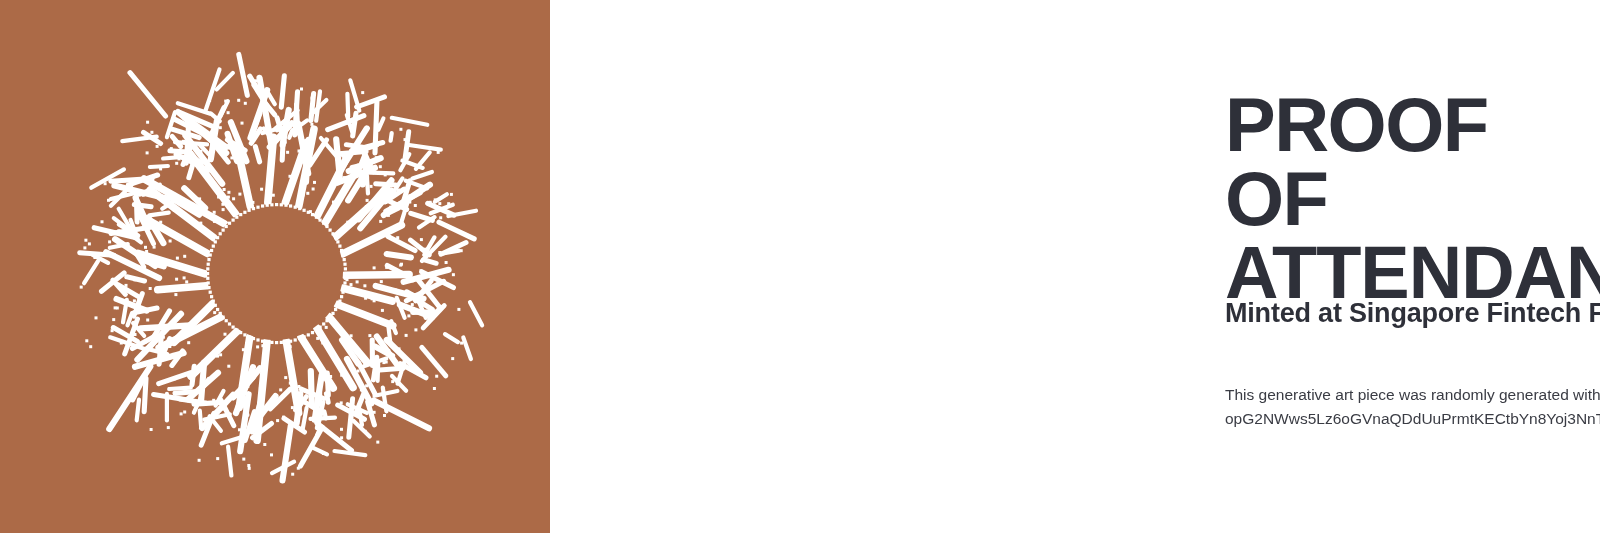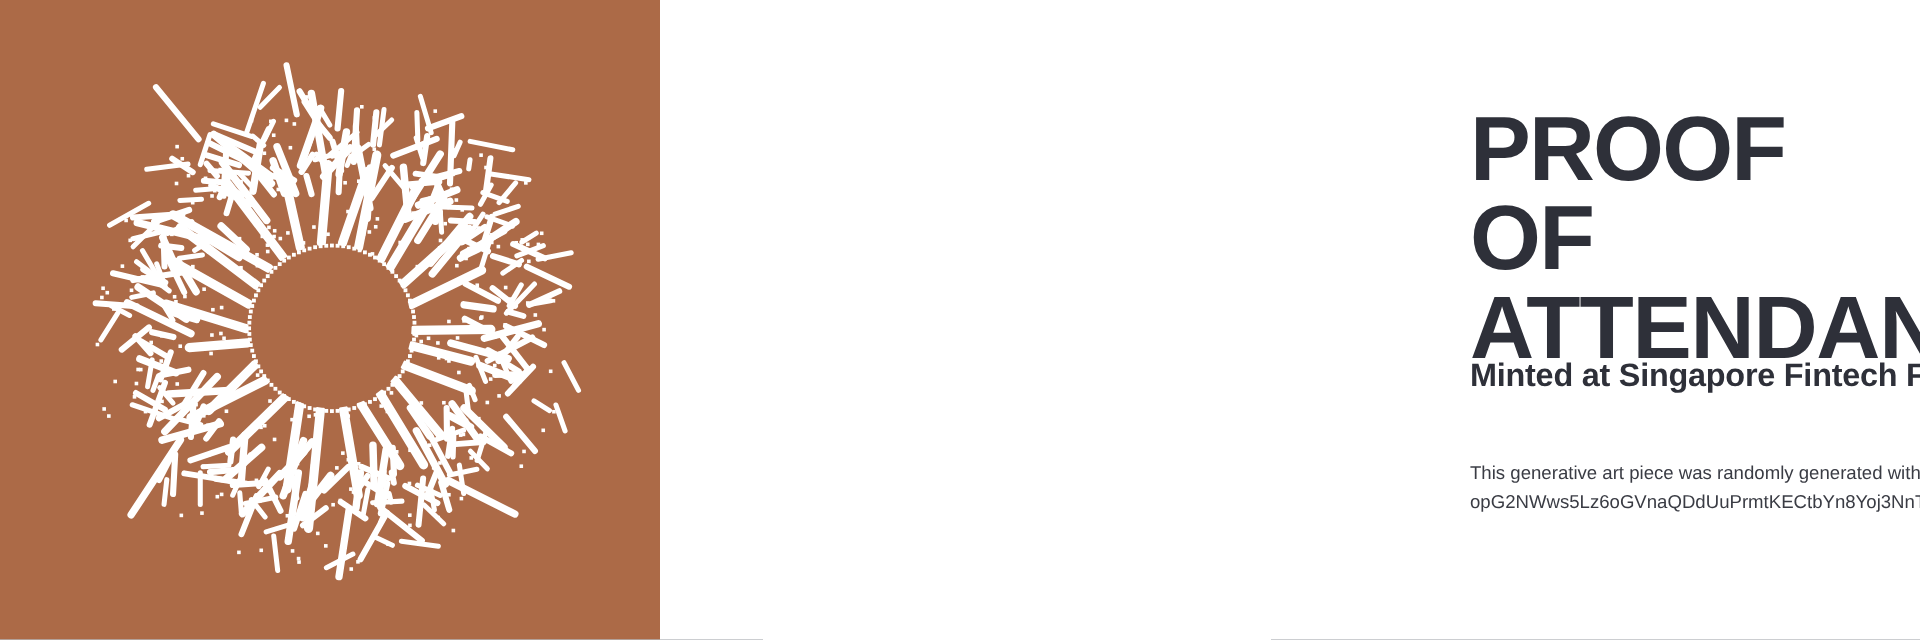--- a/index.html
+++ b/index.html
@@ -11,21 +11,21 @@
     width: 1600px;
     height: 533px;
     overflow: hidden;
     font-family: "Liberation Sans", sans-serif;
   }
   .certificate {
     position: relative;
     width: 1600px;
     height: 533px;
     display: flex;
-    background: #0f172a;
+    background: #4d7c0f;
   }
   
   .art-panel {
     position: relative;
     width: 550px;
     height: 533px;
     flex: 0 0 550px;
     background: #ac6a47;
     overflow: hidden;
   }

